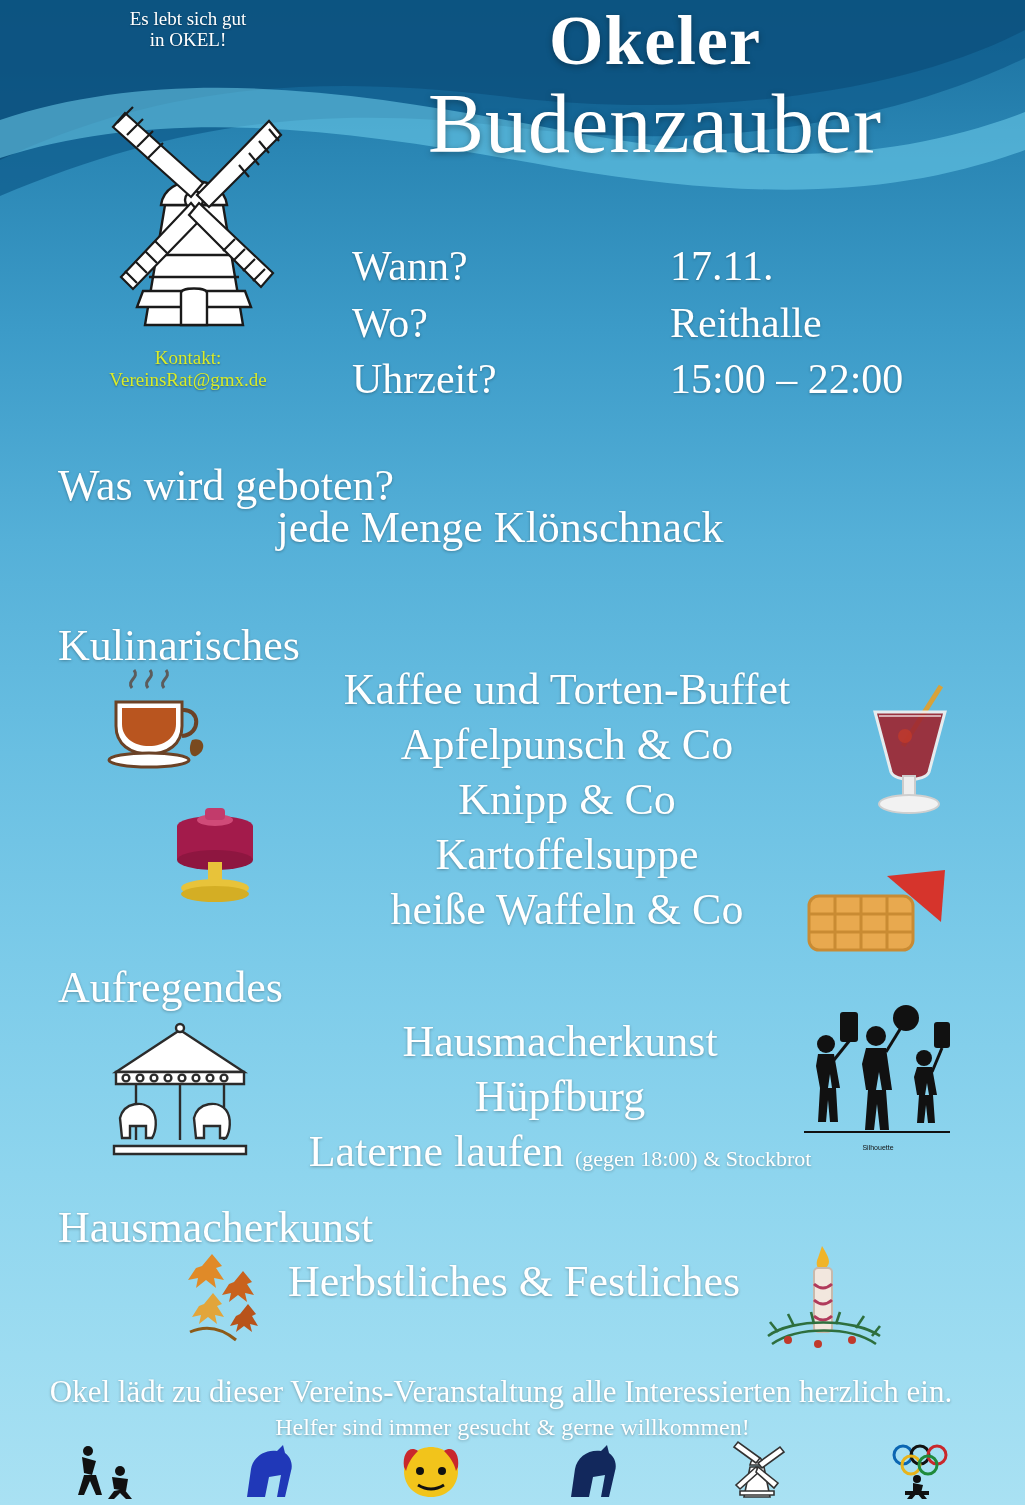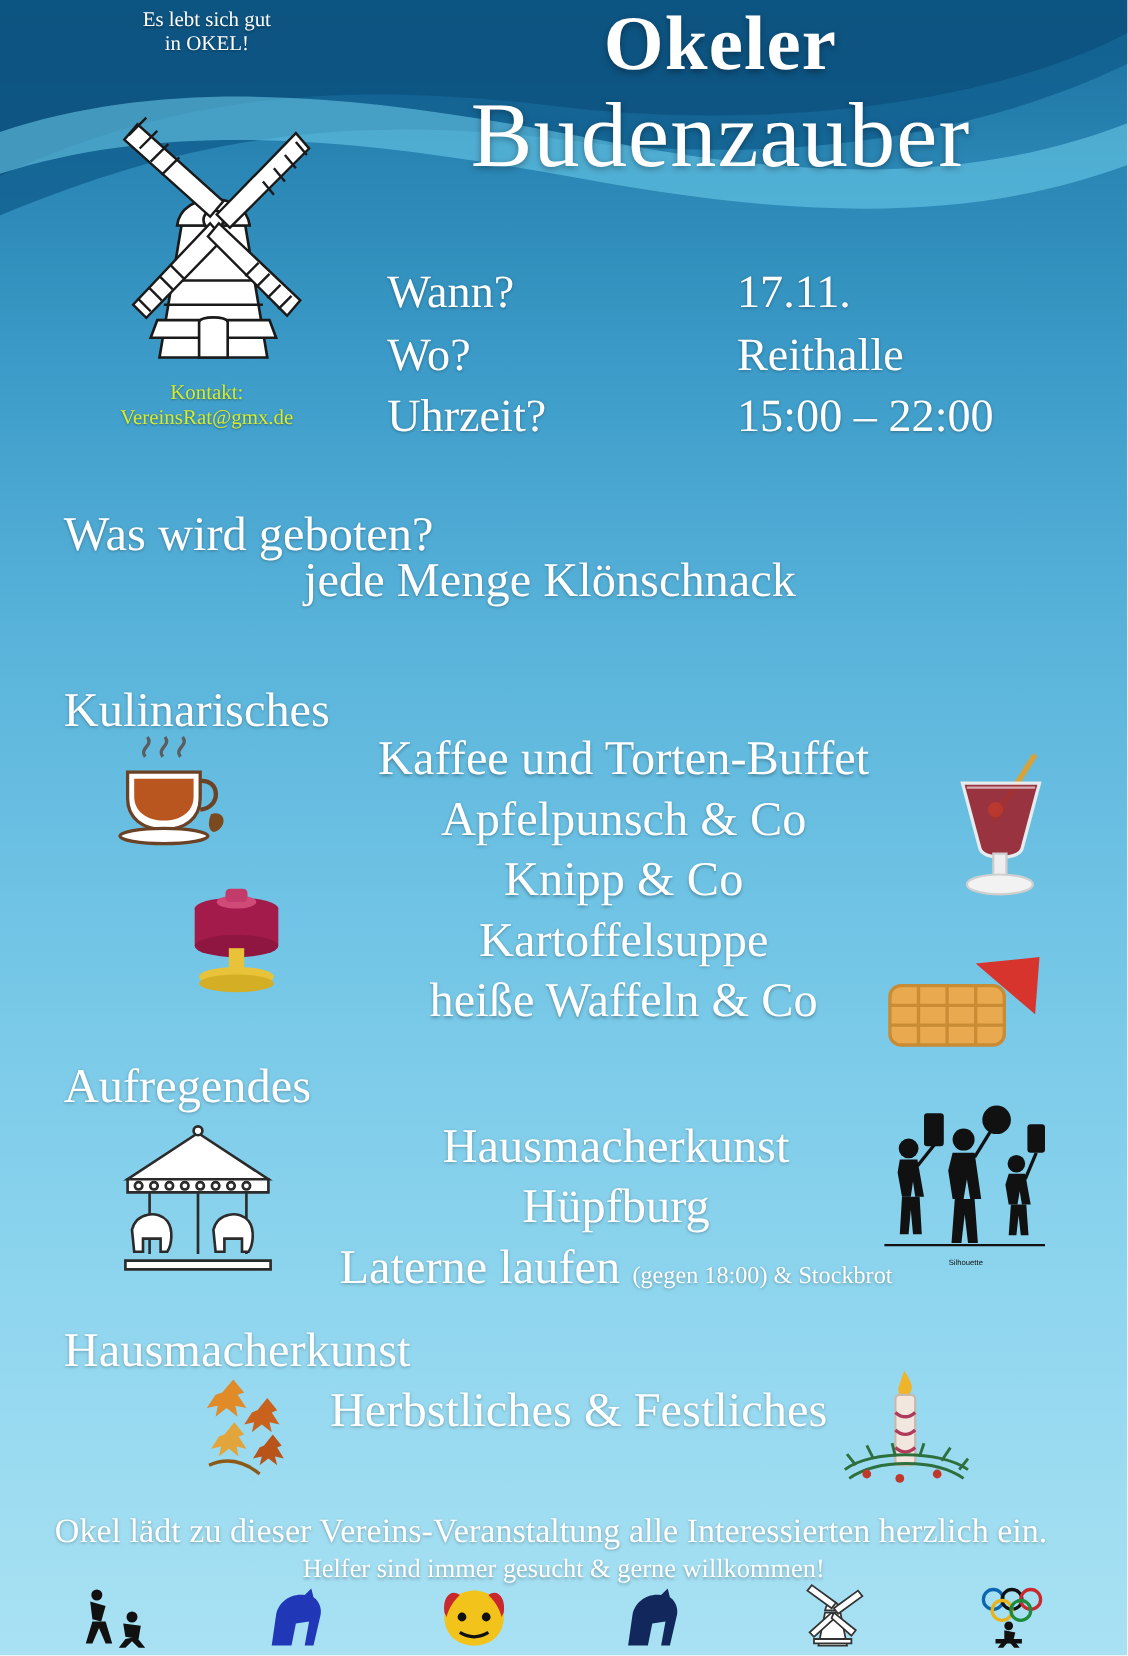--- a/index.html
+++ b/index.html
@@ -120,21 +120,21 @@
   #was-body { left: 120px; top: 500px; width: 760px; }
 
   #kul-head { left: 58px; top: 608px; margin-top: 12px; }
   #kul-body { left: 217px; top: 662px; width: 700px; }
 
   #auf-head { left: 58px; top: 962px; }
   #auf-body { left: 200px; top: 1014px; width: 720px; }
   .small-note { font-size: 22px; }
 
   #haus-head { left: 58px; top: 1202px; }
-  #haus-body { left: 176px; top: 1254px; width: 700px; }
+  #haus-body { left: 164px; top: 1254px; width: 700px; }
 
   
   .footer-text {
     position: absolute;
     left: 0;
     top: 1374px;
     width: 1002px;
     text-align: center;
     font-size: 31px;
     text-shadow: 0 1px 3px rgba(0,0,0,.3);

